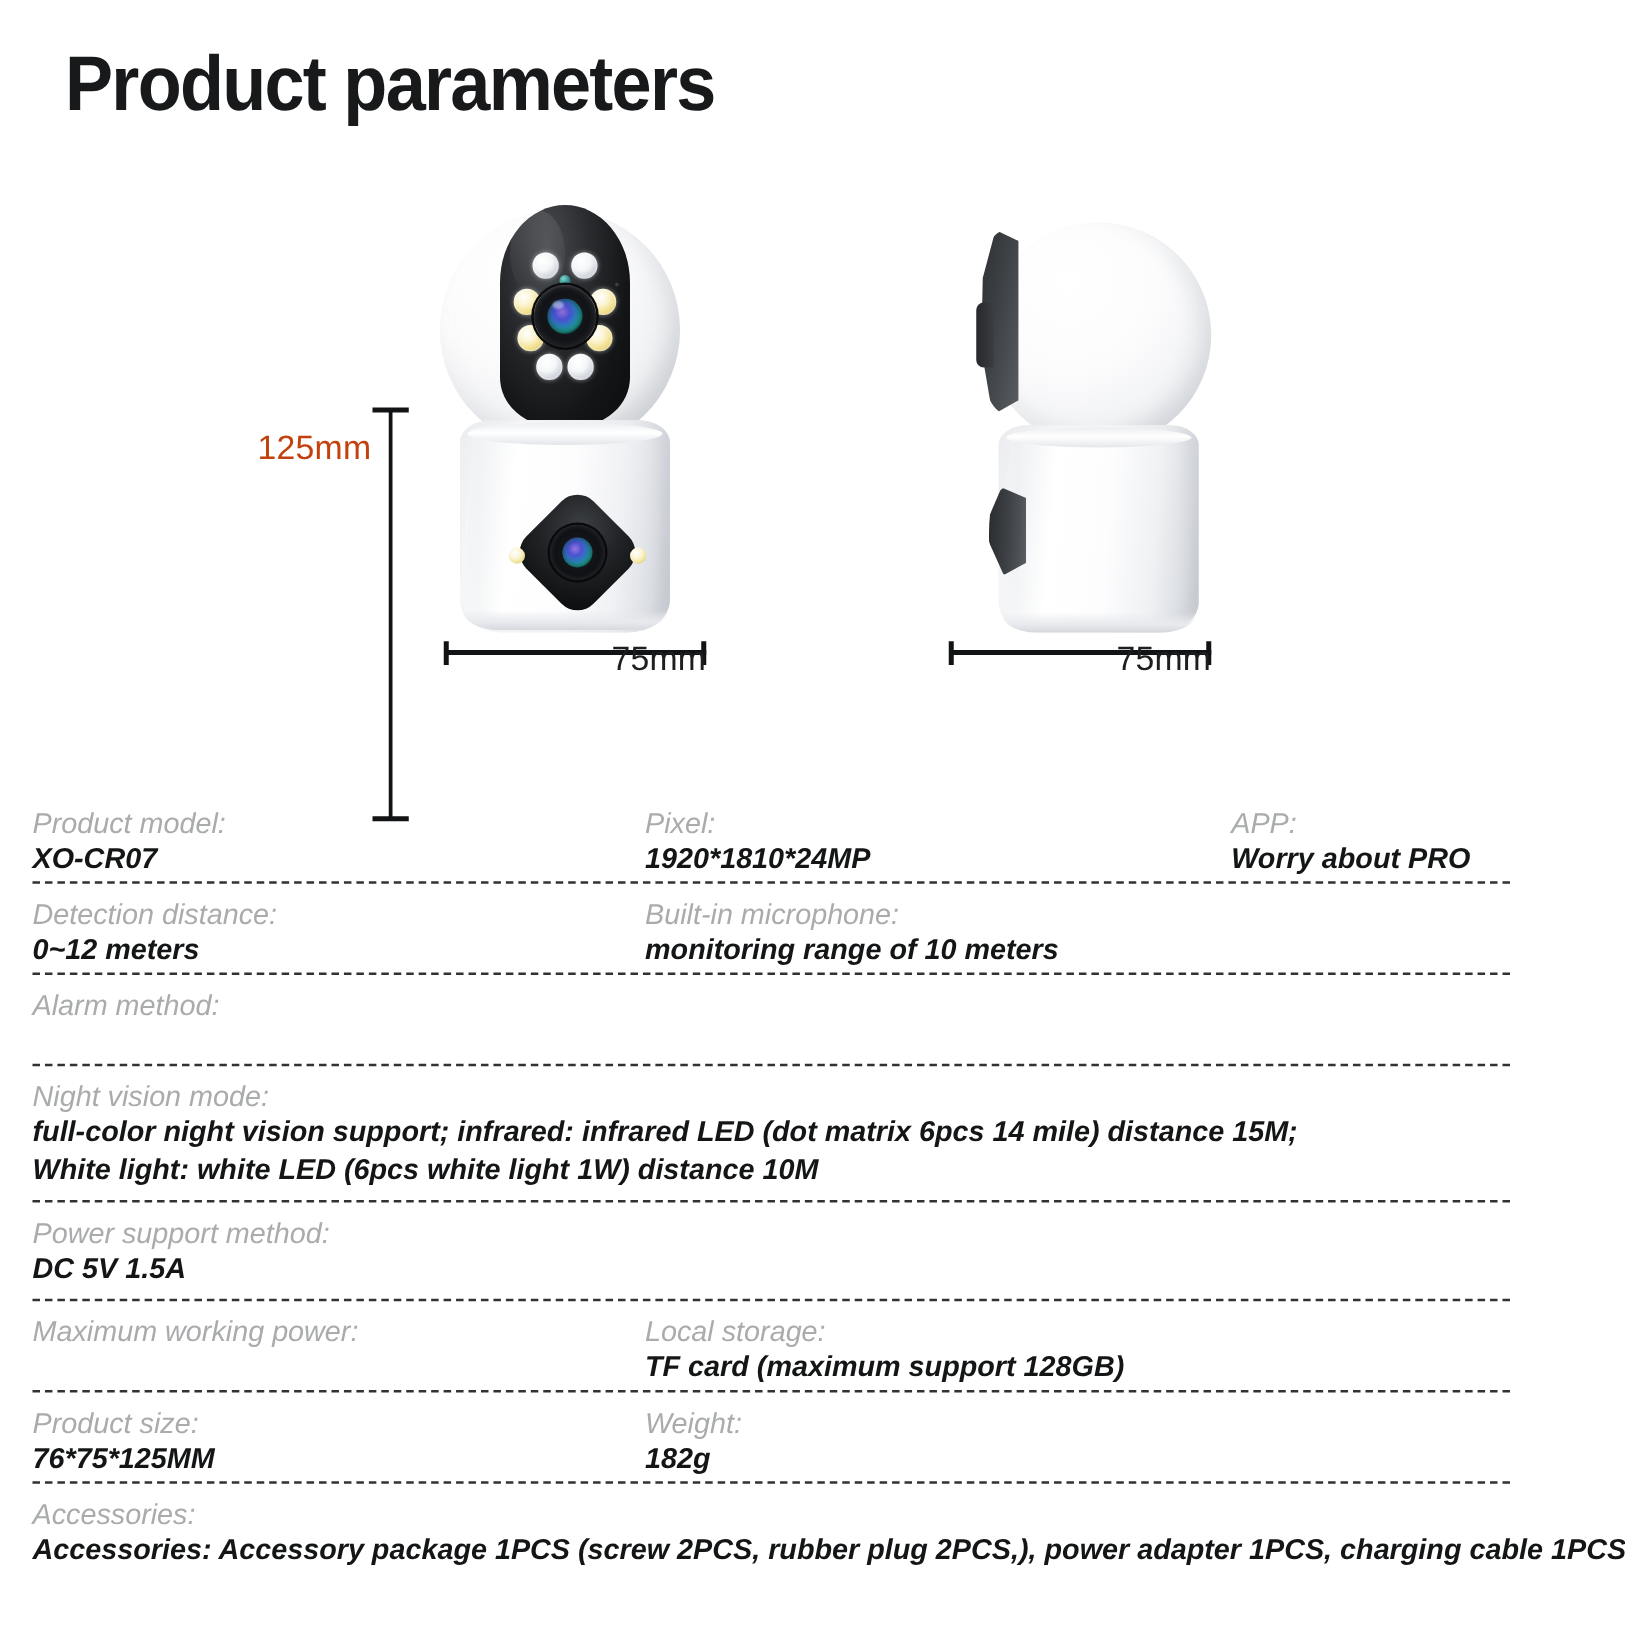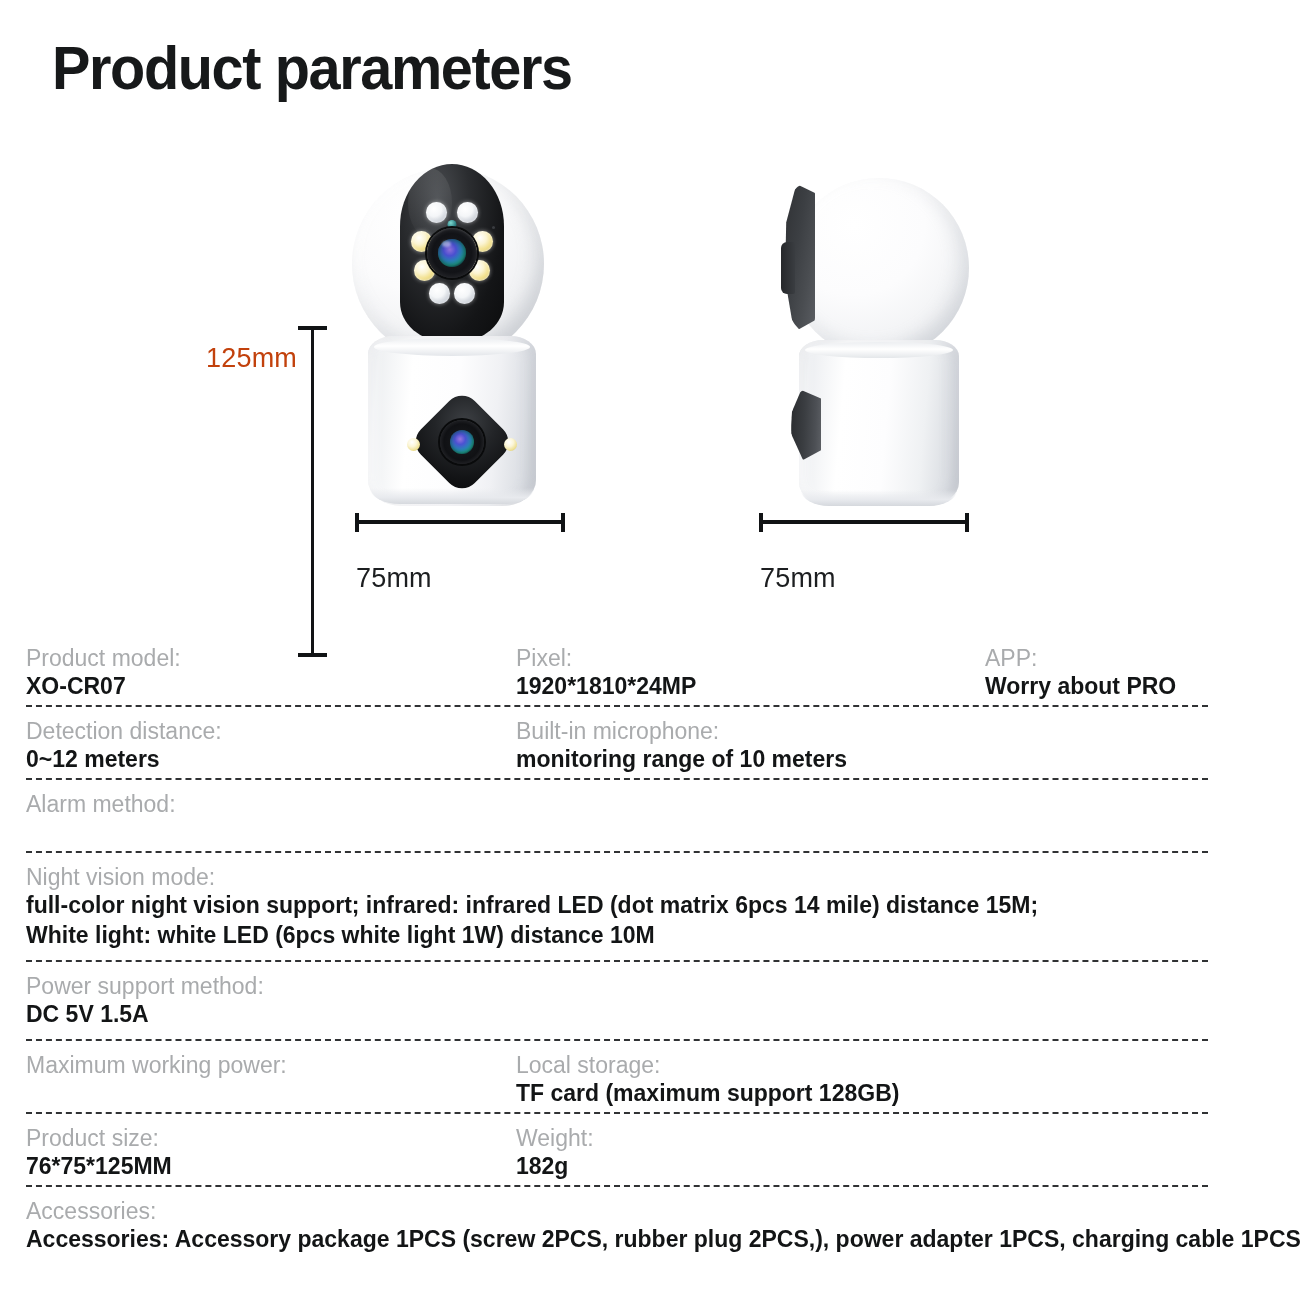--- a/index.html
+++ b/index.html
@@ -306,43 +306,44 @@
     background: #111315;
     top: 513px;
   }
   .dim-h-cap.front-l { left: 355px; }
   .dim-h-cap.front-r { left: 561px; }
   .dim-h-cap.side-l  { left: 759px; }
   .dim-h-cap.side-r  { left: 965px; }
 
   .dim-h-label {
     position: absolute;
-    top: 563px;
+    top: 512px;
     font-size: 27px;
     color: #1c1e20;
     letter-spacing: 0.2px;
-    text-align: left;
+    text-align: right;
     width: 209px;
     white-space: nowrap;
   }
   .dim-h-label.front { left: 356px; }
   .dim-h-label.side  { left: 760px; }
 
   
   .spec-table {
     position: absolute;
     left: 26px;
     top: 636px;
     width: 1182px;
   }
 
   .spec-row {
     position: relative;
     border-top: 2px dashed #303234;
     padding: 10px 0 9px 0;
+    font-style: italic;
   }
   .spec-row:first-child { border-top: none; padding-top: 8px; }
 
   .spec-row-inner {
     position: relative;
     display: block;
     min-height: 52px;
   }
 
   .spec-cell {

